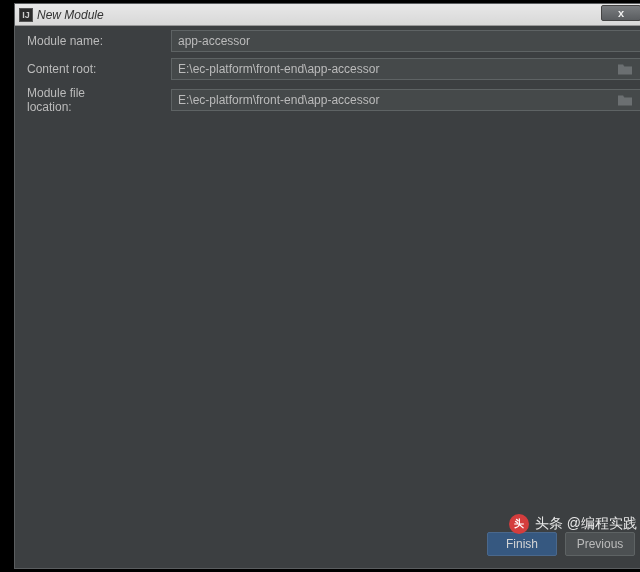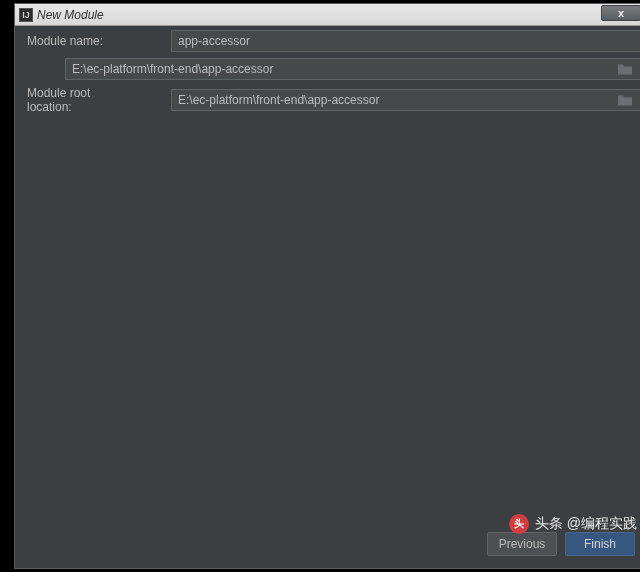--- a/index.html
+++ b/index.html
@@ -175,49 +175,50 @@
     <div class="form-area">
 
       <div class="form-row">
         <div class="form-label">Module name:</div>
         <div class="form-input-wrap">
           <input class="form-input" type="text" value="app-accessor" style="">
         </div>
       </div>
 
       <div class="form-row">
+        <div class="form-label">Content root:</div>
         <div class="form-input-wrap">
           <input class="form-input with-icon" type="text" value="E:\ec-platform\front-end\app-accessor" style="">
           <span class="browse-icon">
             <svg width="16" height="13" viewBox="0 0 16 13">
                 <path d="M1 2h5l1.5 2H15v8H1z" fill="#8a8f91"></path>
                 <path d="M1 2h5l1.5 2H15" fill="none" stroke="#6a6f71" stroke-width="0.6"></path>
               </svg>
           </span>
         </div>
       </div>
 
       <div class="form-row">
-        <div class="form-label">Module root location:</div>
+        <div class="form-label">Module file location:</div>
         <div class="form-input-wrap">
           <input class="form-input with-icon" type="text" value="E:\ec-platform\front-end\app-accessor" style="">
           <span class="browse-icon">
             <svg width="16" height="13" viewBox="0 0 16 13">
                 <path d="M1 2h5l1.5 2H15v8H1z" fill="#8a8f91"></path>
                 <path d="M1 2h5l1.5 2H15" fill="none" stroke="#6a6f71" stroke-width="0.6"></path>
               </svg>
           </span>
         </div>
       </div>
 
     </div>
 
     <div class="watermark">
       <div class="watermark-logo">头</div>
       <div class="watermark-text">头条 @编程实践</div>
     </div>
 
     <div class="button-bar">
+      <button class="btn primary">Finish</button>
       <button class="btn">Previous</button>
-      <button class="btn primary">Finish</button>
     </div>
   </div>
 </div>
 
 </body></html>

